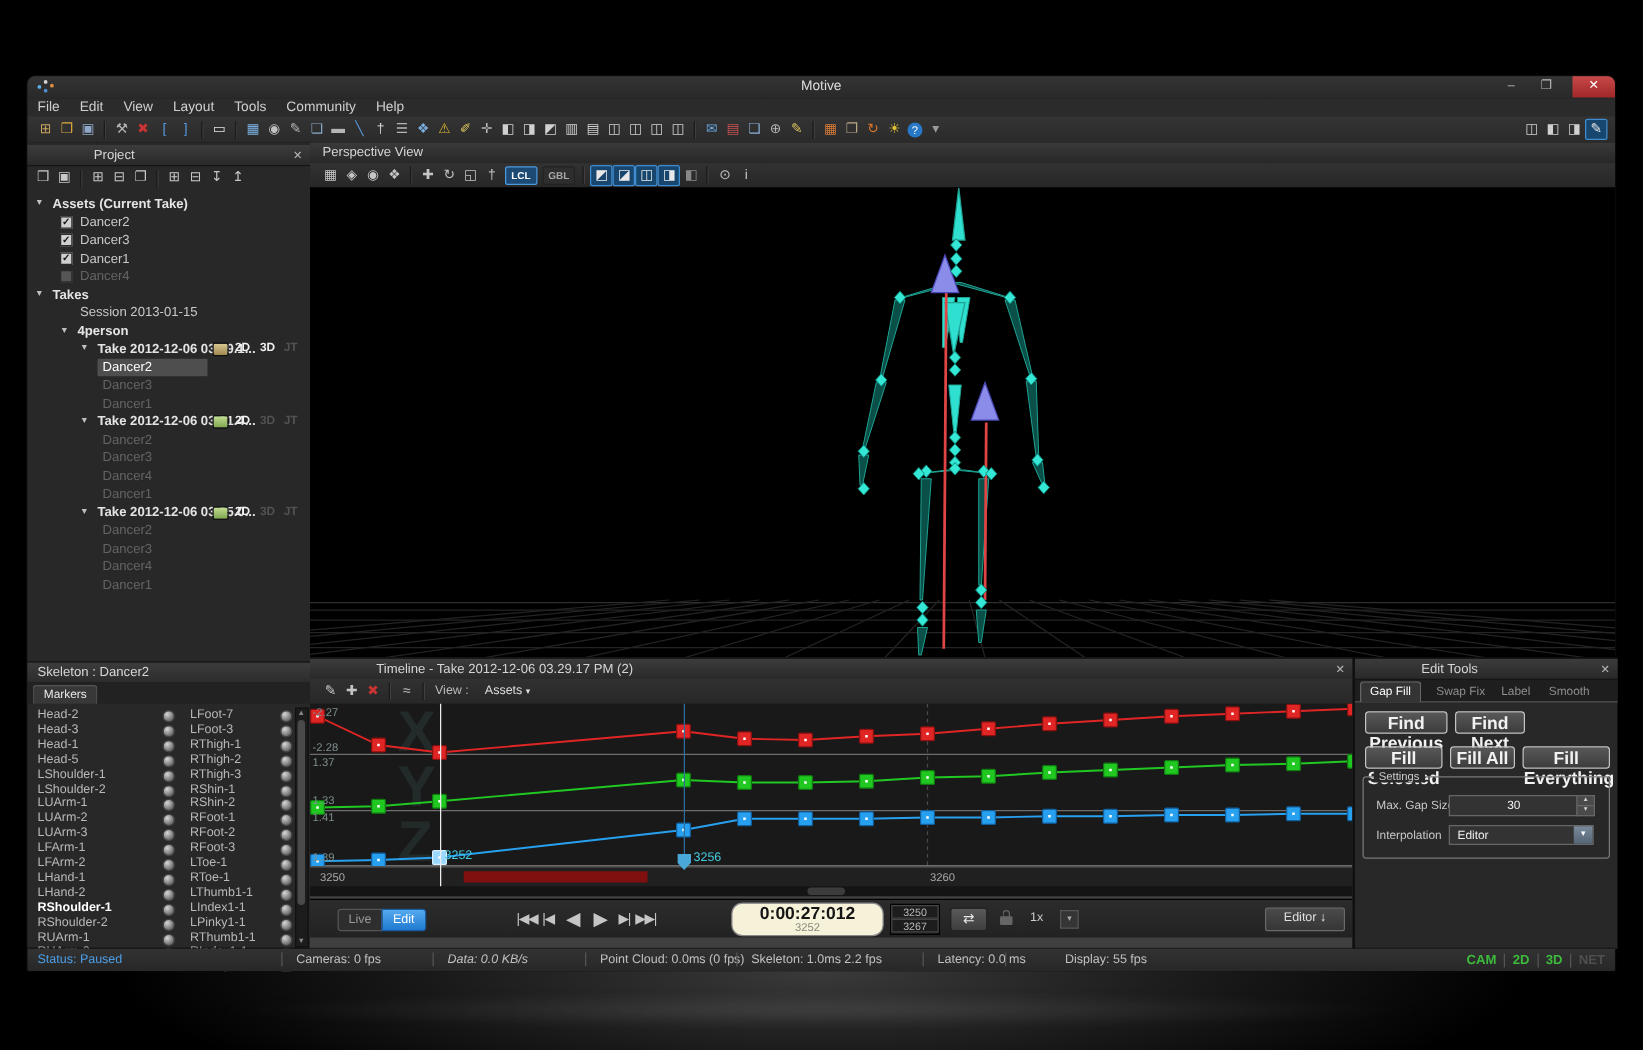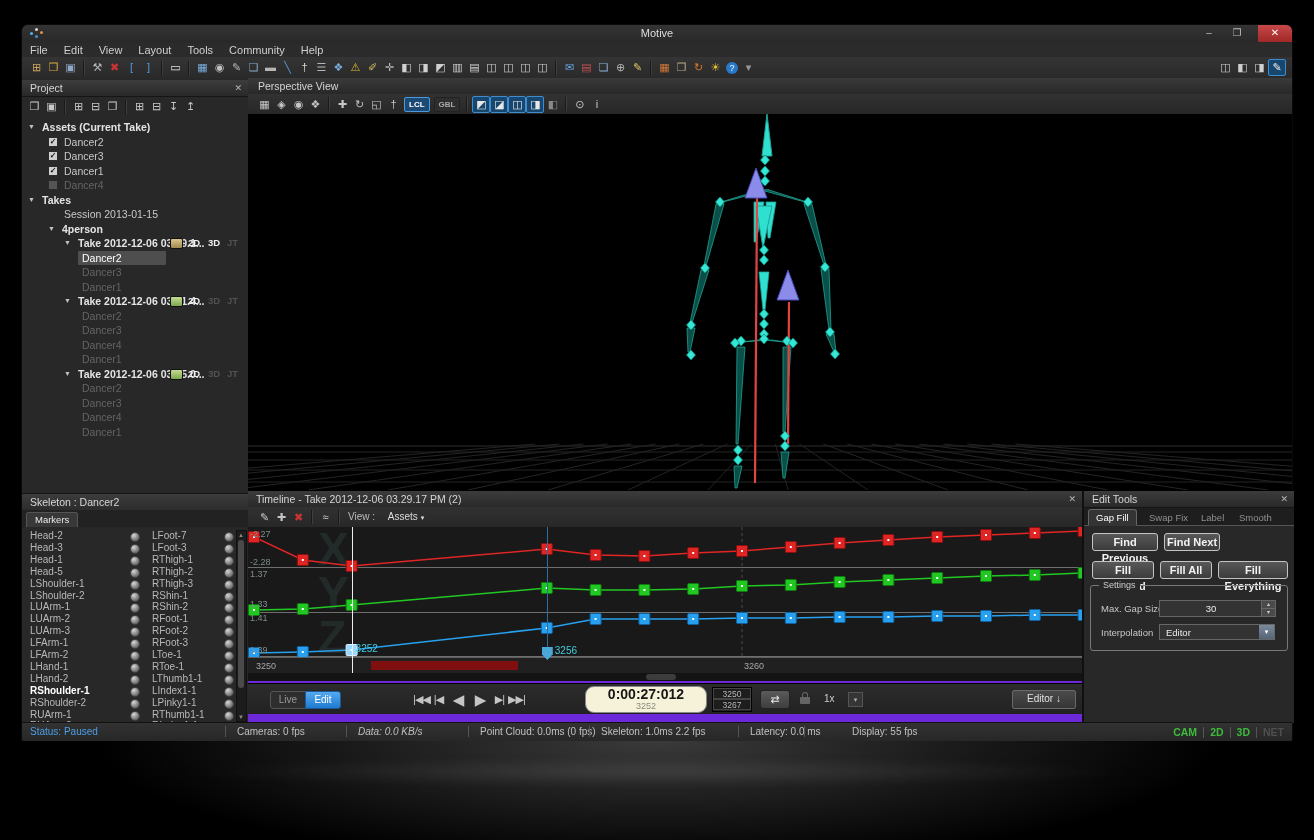--- a/index.html
+++ b/index.html
@@ -1,17 +1,17 @@
 <!DOCTYPE html>
 <html><head>
 <meta charset="utf-8">
 <style>
   html,body{margin:0;padding:0;background:#000;width:1314px;height:840px;overflow:hidden;
     font-family:"Liberation Sans",sans-serif;-webkit-font-smoothing:antialiased;}
-  .screen{position:absolute;inset:0;border-radius:14px;overflow:hidden;background:#000;}
+  .screen{position:absolute;inset:0;border-radius:14px;overflow:hidden;background:#000;margin-top:36px;}
   #app{position:absolute;left:22px;top:25px;width:1270px;height:716px;background:#1f1f1f;
     border-radius:6px 6px 2px 2px;box-shadow:0 0 0 1px #0a0a0a,0 10px 40px rgba(0,0,0,.9);}
   .abs{position:absolute;}
   
   .titlebar{position:absolute;left:0;top:0;right:0;height:18px;background:linear-gradient(#343434,#282828);
     border-radius:6px 6px 0 0;color:#d8d8d8;font-size:11px;}
   .title{position:absolute;left:0;right:0;top:2px;text-align:center;color:#ddd;}
   .logo{position:absolute;left:8px;top:3px;width:18px;height:12px;}
   .logo i{position:absolute;width:3px;height:3px;border-radius:50%;}
   .winbtn{position:absolute;top:0;width:22px;height:17px;text-align:center;line-height:16px;color:#bbb;font-size:10px;}
@@ -25,21 +25,21 @@
   .tbi{display:inline-block;width:17px;height:17px;line-height:17px;text-align:center;font-size:11px;cursor:default;}
   .tbi.big{font-size:15px;width:22px;}
   .tbi.act{background:#17466e;border:1px solid #3f8cd0;border-radius:2px;height:15px;line-height:14px;width:16px;}
   .tbi.boxed{background:#2878c8;border-radius:50%;width:12px;height:12px;line-height:12px;font-size:9px;margin:0 2px;}
   .sep{width:1px;height:14px;background:#191919;border-right:1px solid #3f3f3f;margin:0 4px;}
   .txtbtn{font-size:8px;font-weight:bold;color:#aaa;border:1px solid #222;background:#2e2e2e;border-radius:2px;
     padding:2px 4px;margin:0 2px;}
   .txtbtn.act{background:#1c4a75;border-color:#4a9ae0;color:#fff;}
   
   .phead{position:absolute;left:0;right:0;height:16px;background:linear-gradient(#3c3c3c,#292929);
-    border-bottom:1px solid #151515;color:#d5d5d5;font-size:10.5px;line-height:16px;}
+    border-bottom:1px solid #151515;color:#d5d5d5;font-size:10.5px;line-height:16px;padding-left:45px;}
   .phead .t{padding-left:8px;}
   .phead .x{position:absolute;right:6px;top:0;color:#b5b5b5;font-size:9px;}
   .leftpanel{position:absolute;left:0;top:53px;width:226px;height:644px;background:#282828;border-right:2px solid #101010;}
   .tree{position:absolute;left:0;top:38px;width:226px;height:372px;font-size:10.5px;color:#c8c8c8;}
   .trow{position:absolute;left:0;width:226px;height:14px;line-height:14px;white-space:nowrap;}
   .trow .arr{position:absolute;font-size:7px;color:#c0c0c0;top:0px;}
   .trow .cb{position:absolute;top:2px;width:8px;height:8px;background:#cfcfcf;border:1px solid #2a2a2a;
     font-size:8px;line-height:8px;text-align:center;color:#111;font-weight:bold;}
   .trow .cb.off{background:#555;}
   .trow .lbl{position:absolute;top:0;}
@@ -66,21 +66,21 @@
   .vscroll{position:absolute;right:1px;width:9px;background:#1c1c1c;border:1px solid #111;}
   .vthumb{position:absolute;left:1px;width:6px;background:#4a4a4a;border-radius:3px;}
   .varr{position:absolute;left:0;width:8px;text-align:center;font-size:6px;color:#888;}
   
   .vhead{position:absolute;left:226px;top:53px;width:1044px;height:16px;background:linear-gradient(#3a3a3a,#282828);
     border-bottom:1px solid #101010;color:#d5d5d5;font-size:10.5px;line-height:16px;}
   .vtools{position:absolute;left:226px;top:69px;width:1044px;height:20px;background:linear-gradient(#323232,#272727);
     border-bottom:1px solid #000;color:#c5c5c5;}
   .viewport{position:absolute;left:226px;top:89px;width:1044px;height:376px;background:#000;overflow:hidden;}
   
-  .timeline{position:absolute;left:226px;top:465px;width:834px;height:232px;background:#6d28d9;border-top:1px solid #000;}
+  .timeline{position:absolute;left:226px;top:465px;width:834px;height:232px;background:#404040;border-top:1px solid #000;}
   .ttools{position:absolute;left:0;top:16px;width:100%;height:20px;background:linear-gradient(#313131,#272727);
     border-bottom:1px solid #101010;color:#c5c5c5;font-size:10px;}
   .graph{position:absolute;left:0;top:36px;width:834px;height:130px;background:#191919;}
   .wm{font-size:46px;font-weight:bold;fill:#232b2a;}
   .axl{font-size:9px;fill:#7d8d8d;}
   .ruler{position:absolute;left:0;top:166px;width:834px;height:16px;background:#202020;border-top:1px solid #5f5f5f;
     font-size:9px;color:#a8a8a8;}
   .gapbar{position:absolute;top:3px;height:9px;background:#801010;}
   .hscroll{position:absolute;left:0;top:182px;width:834px;height:8px;background:#141414;}
   .hthumb{position:absolute;top:1px;height:6px;width:30px;background:#3c3c3c;border-radius:3px;}
@@ -115,21 +115,21 @@
   .editorbtn{position:absolute;right:6px;top:6px;width:62px;height:17px;background:linear-gradient(#4a4a4a,#363636);
     border:1px solid #6a6a6a;border-radius:2px;color:#e0e0e0;font-size:10px;text-align:center;line-height:16px;}
   
   .edittools{position:absolute;left:1060px;top:465px;width:210px;height:232px;background:#282828;
     border-left:2px solid #101010;border-top:1px solid #000;}
   .ettabs{position:absolute;left:0;top:17px;width:100%;height:17px;background:#1e1e1e;border-bottom:1px solid #555;}
   .ettab{position:absolute;top:2px;height:15px;font-size:9.5px;line-height:15px;padding:0 7px;color:#8f8f8f;}
   .ettab.act{background:#343434;border:1px solid #666;border-bottom:1px solid #343434;border-radius:3px 3px 0 0;
     color:#fff;top:1px;}
   .etbtn{position:absolute;height:18px;background:linear-gradient(#585858,#3c3c3c);border:1px solid #c4c4c4;
-    border-radius:3px;color:#f2f2f2;font-size:11px;font-weight:bold;text-align:center;box-sizing:border-box;}
+    border-radius:3px;color:#f2f2f2;font-size:14px;font-weight:bold;text-align:center;box-sizing:border-box;}
   .group{position:absolute;left:6px;top:94px;width:196px;height:64px;border:1px solid #787878;border-radius:3px;}
   .legend{position:absolute;left:8px;top:-6px;background:#282828;padding:0 4px;font-size:9px;color:#ccc;}
   .setlbl{position:absolute;font-size:9.5px;color:#c8c8c8;}
   .numinput{position:absolute;left:68px;top:14px;width:102px;height:15px;background:#333;border:1px solid #666;
     color:#eee;font-size:9.5px;text-align:center;line-height:15px;}
   .spin{position:absolute;left:170px;top:14px;width:13px;height:15px;background:#4a4a4a;border:1px solid #666;}
   .spin div{height:7px;font-size:6px;color:#ccc;text-align:center;line-height:7px;}
   .select{position:absolute;left:68px;top:38px;width:116px;height:16px;background:#333;border:1px solid #666;
     color:#eee;font-size:9.5px;line-height:16px;padding-left:6px;box-sizing:border-box;}
   .selarrow{position:absolute;right:0;top:0;width:15px;height:14px;background:linear-gradient(#7a8a9a,#556575);

